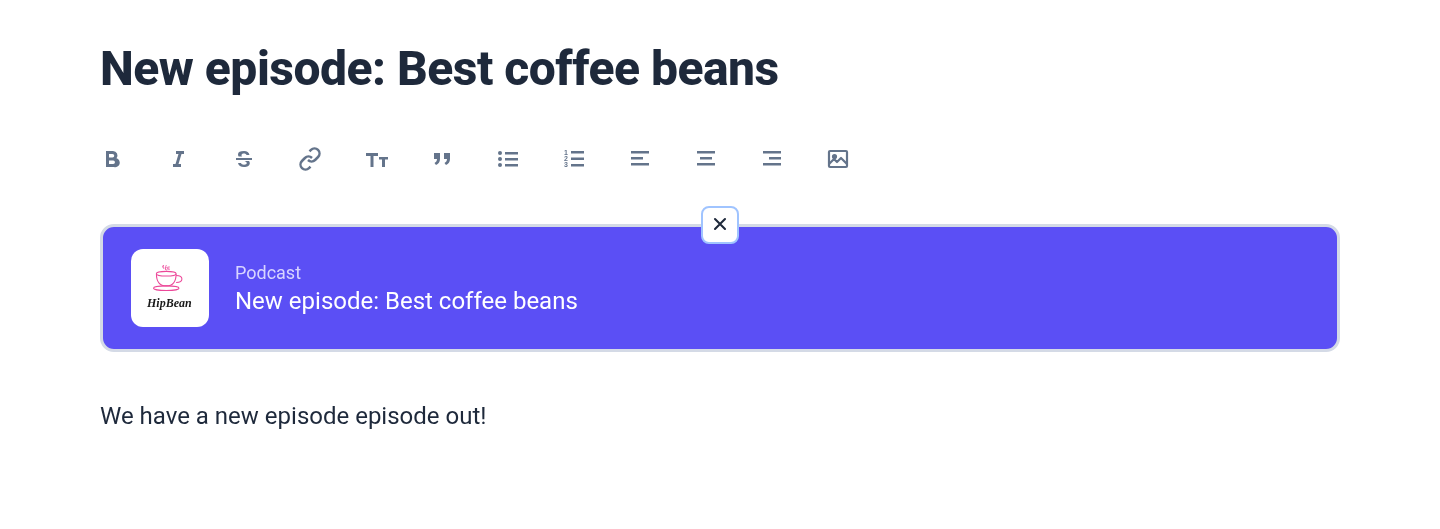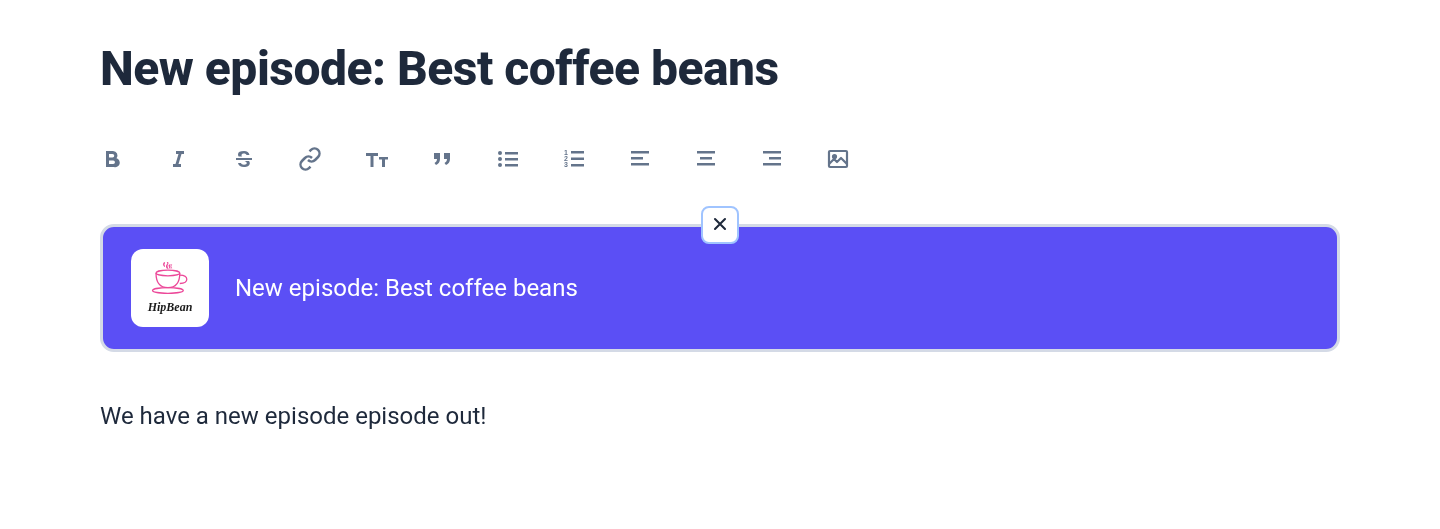--- a/index.html
+++ b/index.html
@@ -53,24 +53,23 @@
       gap: 26px;
       border: 3px solid #d4dae6;
     }
     .embed-thumb {
       width: 78px;
       height: 78px;
       background: #ffffff;
       border-radius: 12px;
       display: flex;
       flex-direction: column;
-      align-items: center;
       justify-content: center;
       flex-shrink: 0;
-      padding: 0;
+      padding: 16px;
     }
     .cup-svg {
       width: 42px;
       height: 36px;
     }
     .hipbean-label {
       font-family: Georgia, serif;
       font-style: italic;
       font-weight: 700;
       font-size: 12px;
@@ -244,18 +243,19 @@
         <path d="M22 4 Q20 2 22 0 M26 8 Q24 5 26 3 Q28 1 26 -1 M30 8 Q28 5 30 3" fill="none" stroke="#ec4899" stroke-width="1.5" stroke-linecap="round"></path>
         <path d="M22 6 Q19 3 22 1 M27 9 Q24 6 27 4 M32 8 Q30 5 32 3" fill="none" stroke="#ec4899" stroke-width="1.2" stroke-linecap="round"></path>
         <ellipse cx="27" cy="15" rx="17" ry="4" fill="none" stroke="#ec4899" stroke-width="1.8"></ellipse>
         <path d="M10 15 Q10 36 27 36 Q44 36 44 15" fill="none" stroke="#ec4899" stroke-width="1.8"></path>
         <path d="M44 18 Q54 18 54 24 Q54 30 44 30" fill="none" stroke="#ec4899" stroke-width="1.8"></path>
         <ellipse cx="27" cy="40" rx="22" ry="4" fill="none" stroke="#ec4899" stroke-width="1.8"></ellipse>
       </svg>
       <div class="hipbean-label">HipBean</div>
     </div>
     <div class="embed-text">
+      <div class="embed-category">Podcast</div>
       <div class="embed-title">New episode: Best coffee beans</div>
     </div>
   </div>
 </div>
 
 <p class="body-text">We have a new episode episode out!</p>
 
 </body></html>

